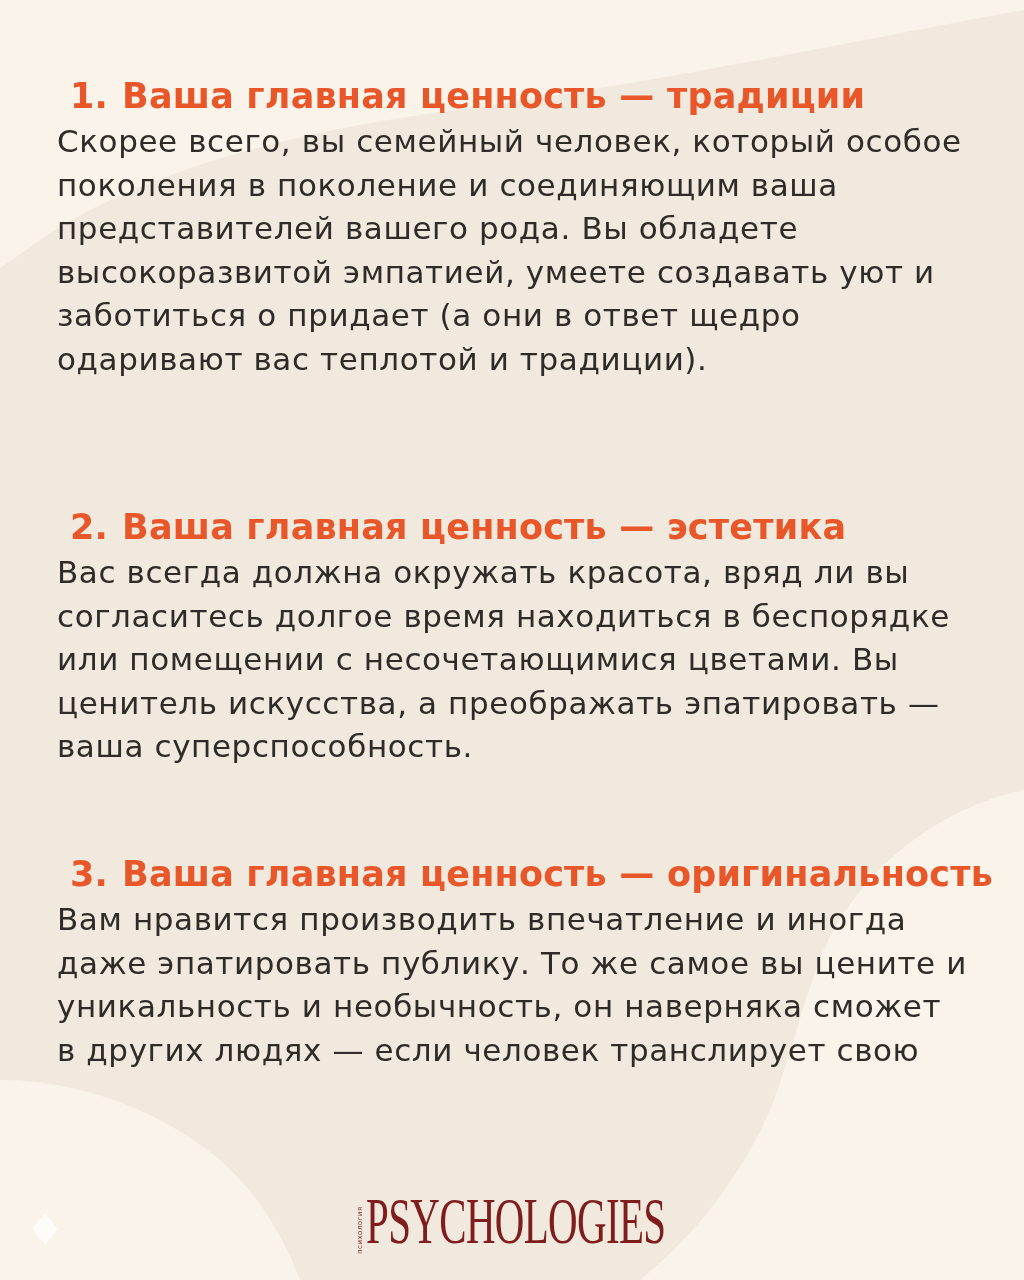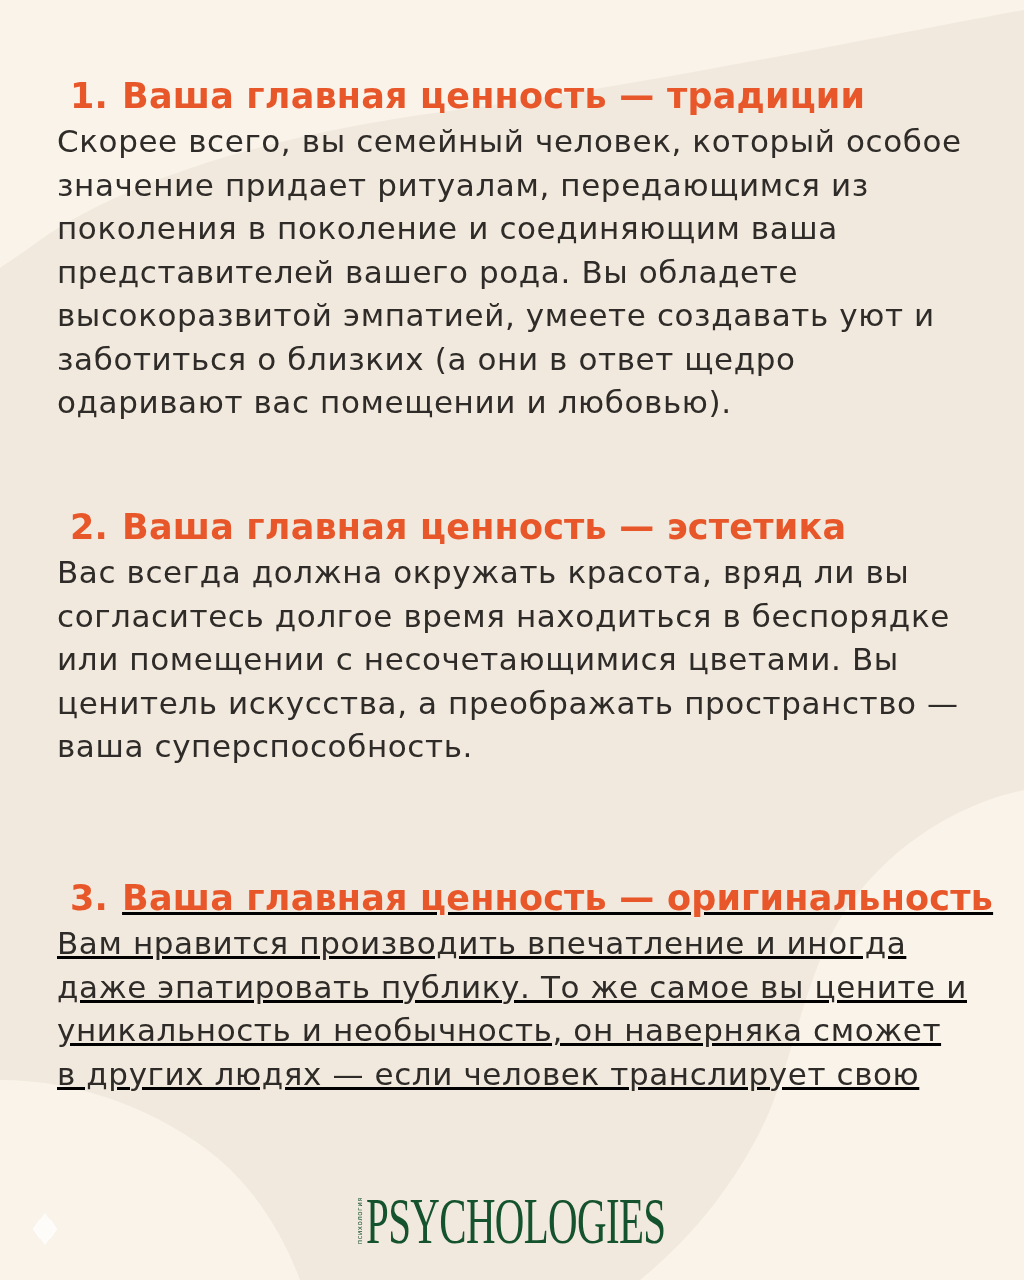--- a/index.html
+++ b/index.html
@@ -58,22 +58,21 @@
     .body-text .line {
       display: block;
       white-space: nowrap;
     }
     .logo {
       position: absolute;
       left: 356px;
       top: 1188px;
       height: 66px;
       display: flex;
-      align-items: center;
-      color: #14532d;
+      color: #7f1d1d;
     }
     .logo .side {
       writing-mode: vertical-rl;
       transform: rotate(180deg);
       font-family: "DejaVu Sans", sans-serif;
       font-size: 7px;
       letter-spacing: 0.5px;
       margin-right: 2px;
       line-height: 8px;
     }
@@ -110,43 +109,42 @@
 </svg>
 
 <div class="content">
 
   <section class="section" style="top:74px;">
     <h2 class="heading">
       <span class="num">1.</span><span>Ваша главная ценность — традиции</span>
     </h2>
     <p class="body-text">
       <span class="line">Скорее всего, вы семейный человек, который особое</span>
-      <span class="line">значение придает ритуалам, передающимся из</span>
       <span class="line">поколения в поколение и соединяющим ваша</span>
       <span class="line">представителей вашего рода. Вы обладете</span>
       <span class="line">высокоразвитой эмпатией, умеете создавать уют и</span>
-      <span class="line">заботиться о близких (а они в ответ щедро</span>
-      <span class="line">одаривают вас помещении и любовью).</span>
+      <span class="line">заботиться о придает (а они в ответ щедро</span>
+      <span class="line">одаривают вас теплотой и традиции).</span>
     </p>
   </section>
 
   <section class="section" style="top:505px;">
     <h2 class="heading">
       <span class="num">2.</span><span>Ваша главная ценность — эстетика</span>
     </h2>
     <p class="body-text">
       <span class="line">Вас всегда должна окружать красота, вряд ли вы</span>
       <span class="line">согласитесь долгое время находиться в беспорядке</span>
       <span class="line">или помещении с несочетающимися цветами. Вы</span>
-      <span class="line">ценитель искусства, а преображать пространство —</span>
+      <span class="line">ценитель искусства, а преображать эпатировать —</span>
       <span class="line">ваша суперспособность.</span>
     </p>
   </section>
 
-  <section class="section" style="top:876px;text-decoration:underline;">
+  <section class="section" style="top:852px;">
     <h2 class="heading">
       <span class="num">3.</span><span>Ваша главная ценность — оригинальность</span>
     </h2>
     <p class="body-text">
       <span class="line">Вам нравится производить впечатление и иногда</span>
       <span class="line">даже эпатировать публику. То же самое вы цените и</span>
       <span class="line">уникальность и необычность, он наверняка сможет</span>
       <span class="line">в других людях — если человек транслирует свою</span>
     </p>
   </section>

